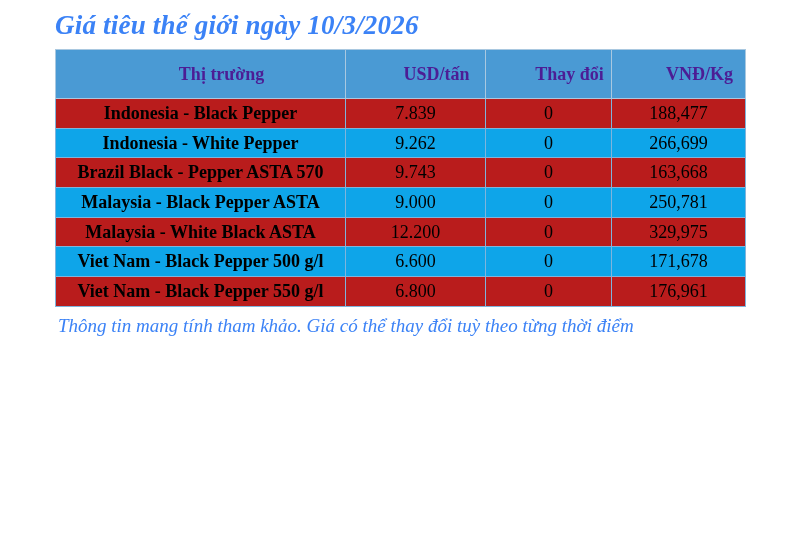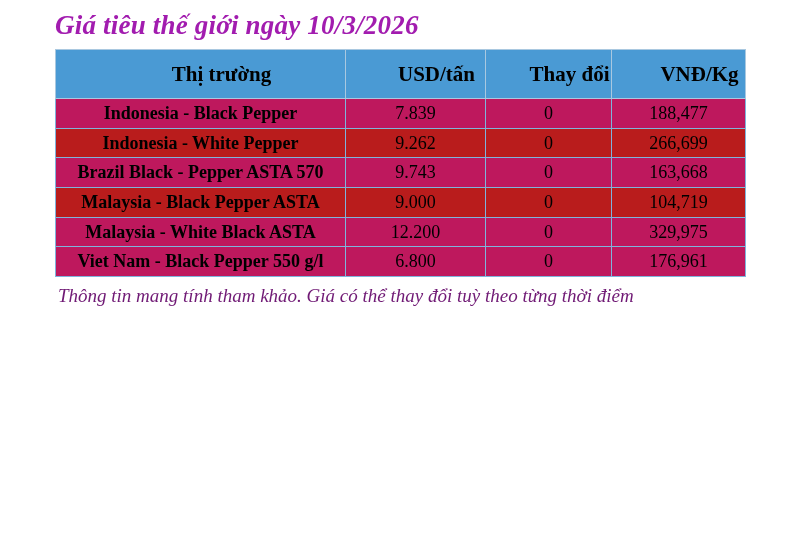--- a/index.html
+++ b/index.html
@@ -13,81 +13,81 @@
     font-family: "Liberation Serif", serif;
     overflow: hidden;
   }
   .page {
     position: relative;
     width: 800px;
     height: 546px;
     box-sizing: border-box;
   }
   .title {
-    color: #a21caf;
+    color: #3b82f6;
     font-family: "Liberation Serif", serif;
     font-style: italic;
     font-weight: bold;
     font-size: 27px;
     padding: 10px 0 8px 55px;
     letter-spacing: 0.2px;
   }
   .table-wrap {
     padding: 0 55px 0 55px;
   }
   table.price-table {
     border-collapse: collapse;
     width: 690px;
     table-layout: fixed;
   }
   table.price-table th {
     background: #4a9ad4;
-    color: #000000;
+    color: #4c1d95;
     font-family: "Liberation Serif", serif;
     font-weight: bold;
-    font-size: 21px;
+    font-size: 18px;
     height: 46px;
     border: 1px solid #a9c8e0;
     text-align: center;
     vertical-align: middle;
     padding-left: 43px;
   }
   table.price-table td {
     border: 1px solid #7fb4dc;
     font-family: "Liberation Serif", serif;
     font-size: 18px;
     text-align: center;
     vertical-align: middle;
     color: #000000;
     padding: 4px 6px;
     line-height: 1.15;
   }
   table.price-table tr.odd td {
-    background: #be185d;
+    background: #b91c1c;
   }
   table.price-table tr.even td {
-    background: #b91c1c;
+    background: #0ea5e9;
   }
   td.market {
     font-weight: bold;
     font-size: 18.5px;
   }
   td.change {
     color: #1f6fc4;
   }
   .col-market { width: 290px; }
   .col-usd { width: 140px; }
   .col-change { width: 126px; }
   .col-vnd { width: 134px; }
 
   .note {
     font-family: "Liberation Serif", serif;
     font-style: italic;
     font-size: 19px;
-    color: #701a75;
+    color: #3b82f6;
     padding: 8px 0 0 58px;
   }
 </style>
 </head>
 <body>
 
 <div class="page">
 
   <div class="title">Giá tiêu thế giới ngày 10/3/2026</div>
 
@@ -123,27 +123,33 @@
         <tr class="odd">
           <td class="market">Brazil Black - Pepper ASTA 570</td>
           <td>9.743</td>
           <td class="change">0</td>
           <td>163,668</td>
         </tr>
         <tr class="even">
           <td class="market">Malaysia - Black Pepper ASTA</td>
           <td>9.000</td>
           <td class="change">0</td>
-          <td>104,719</td>
+          <td>250,781</td>
         </tr>
         <tr class="odd">
           <td class="market">Malaysia - White Black ASTA</td>
           <td>12.200</td>
           <td class="change">0</td>
           <td>329,975</td>
+        </tr>
+        <tr class="even">
+          <td class="market">Viet Nam - Black Pepper 500 g/l</td>
+          <td>6.600</td>
+          <td class="change">0</td>
+          <td>171,678</td>
         </tr>
         <tr class="odd">
           <td class="market">Viet Nam - Black Pepper 550 g/l</td>
           <td>6.800</td>
           <td class="change">0</td>
           <td>176,961</td>
         </tr>
       </tbody>
     </table>
   </div>

